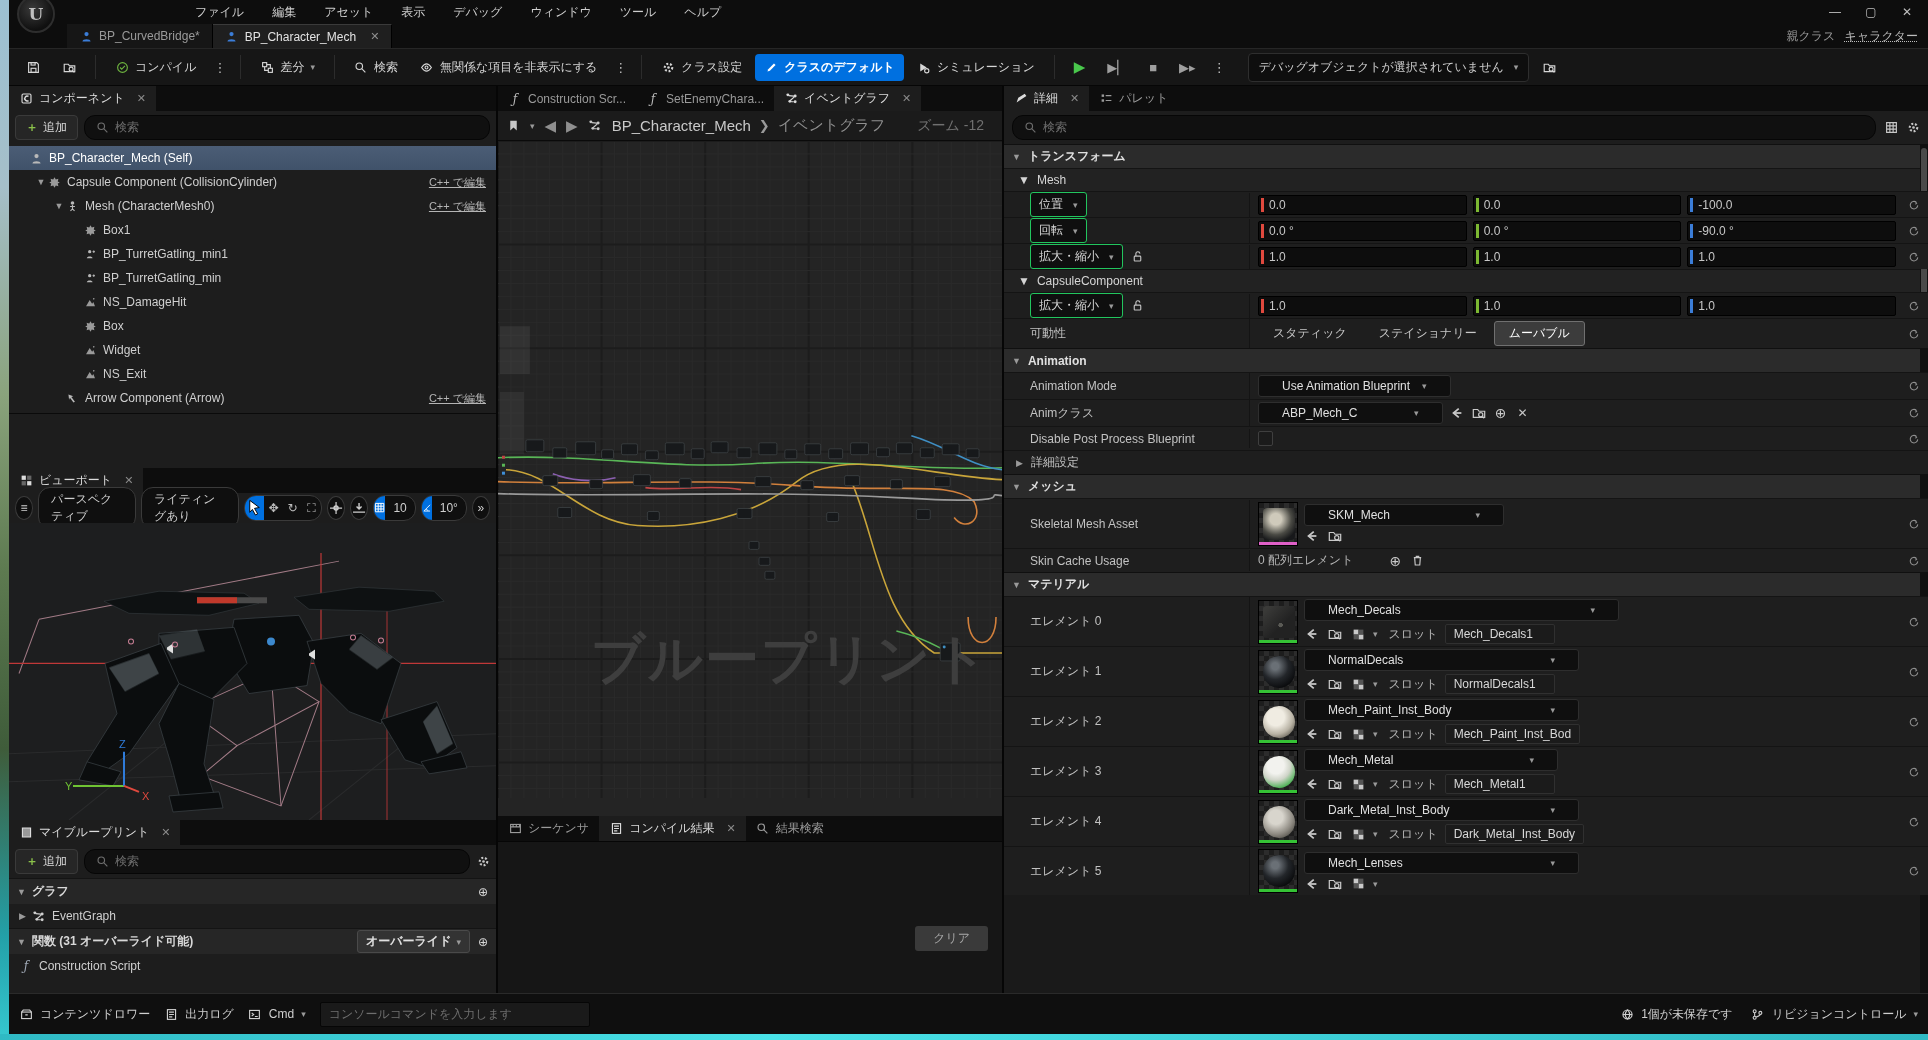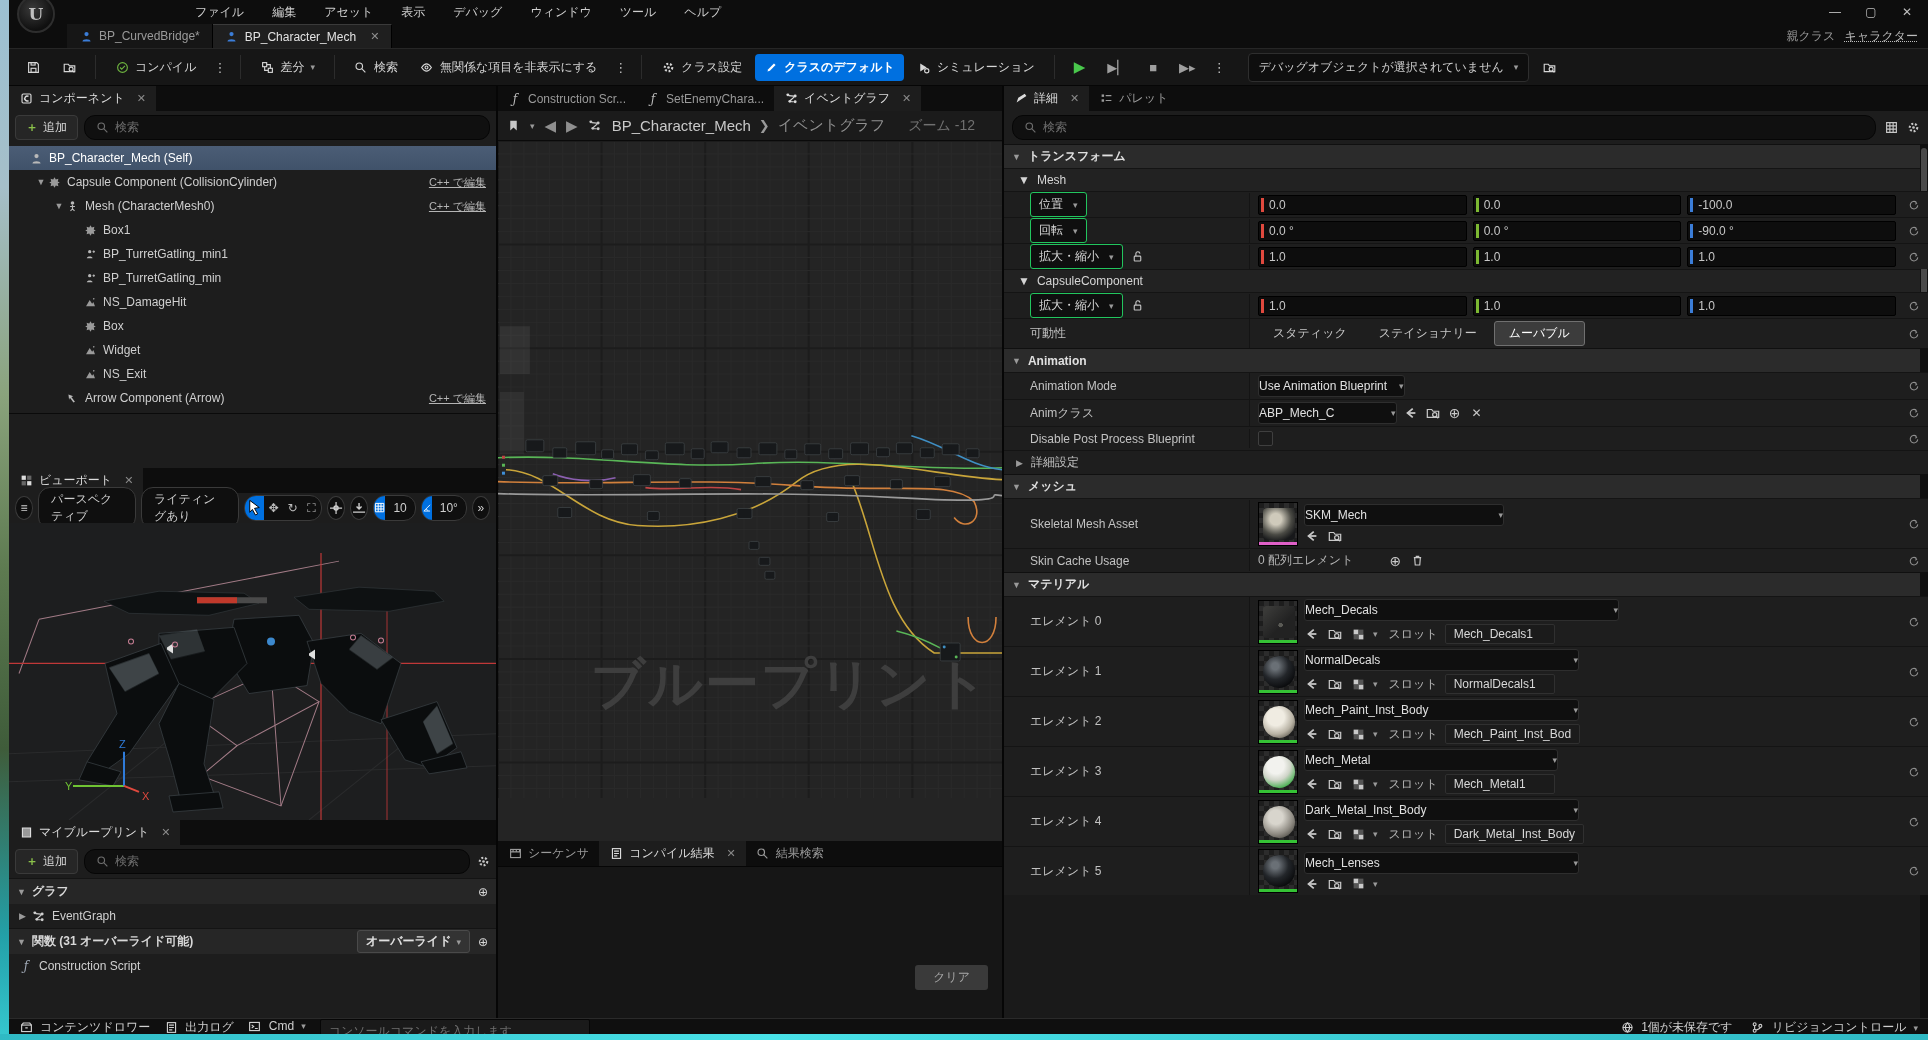--- a/index.html
+++ b/index.html
@@ -81,58 +81,58 @@
   .mb-right { position:absolute; right:8px; display:flex; align-items:center; gap:8px; font-weight:normal; }
   .mb-item { display:flex; align-items:center; height:24px; padding-left:10px; color:#cfcfcf; gap:6px; }
   .ov-btn { background:#333; border:1px solid #4a4a4a; border-radius:3px; padding:2px 8px; color:#e0e0e0; font-weight:bold; display:flex; gap:5px; align-items:center; }
 
   
   .graph-tabbar { height:25px; background:#0d0d0d; display:flex; align-items:flex-end; }
   .crumbbar { height:30px; background:#1b1b1b; border-bottom:1px solid #0a0a0a; display:flex; align-items:center; gap:10px; padding:0 8px; position:relative; }
   .crumbbar .navarrow { color:#8f8f8f; font-size:15px; }
   .crumb-title { color:#c9c9c9; font-size:15px; display:flex; align-items:center; gap:8px; }
   .crumb-title .sep { color:#9a9a9a; font-size:13px; }
-  .zoom-label { position:absolute; right:27px; color:#707070; font-size:14px; }
+  .zoom-label { position:absolute; right:18px; color:#707070; font-size:14px; }
   .gcanvas { flex:1; position:relative; overflow:hidden; background:#242424; }
   .gcanvas svg { position:absolute; inset:0; }
   .watermark { position:absolute; right:12px; bottom:120px; font-size:54px; font-weight:bold; color:#3e3e3e; letter-spacing:2px; pointer-events:none; }
   .gbottom-tabs { height:25px; background:#0d0d0d; display:flex; align-items:flex-end; flex:none; }
   .results { height:152px; background:#161616; position:relative; flex:none; border-top:1px solid #060606; }
-  .clear-btn { position:absolute; right:14px; bottom:28px; background:#3a3a3a; border-radius:3px; padding:4px 18px; color:#a8a8a8; }
+  .clear-btn { position:absolute; right:14px; bottom:42px; background:#3a3a3a; border-radius:3px; padding:4px 18px; color:#a8a8a8; }
 
   
   .dsearch-row { display:flex; align-items:center; gap:8px; padding:4px 8px; background:#1d1d1d; }
   .dbody { flex:1; overflow:hidden; background:#1a1a1a; position:relative; }
   .cat { display:flex; align-items:center; height:24px; background:#2b2b2b; border-top:1px solid #101010; padding:0 8px; color:#e0e0e0; font-weight:bold; gap:7px; }
   .cat .exp { font-size:9px; color:#9a9a9a; }
   .subcat { display:flex; align-items:center; height:23px; background:#222; border-top:1px solid #141414; padding:0 8px 0 14px; color:#d5d5d5; gap:7px; }
   .prow { display:flex; align-items:center; min-height:24px; border-top:1px solid #141414; background:#1e1e1e; position:relative; }
   .plabel { width:245px; flex:none; padding-left:26px; color:#c2c2c2; display:flex; align-items:center; gap:8px; }
   .pvalue { flex:1; display:flex; align-items:center; gap:6px; padding:2px 4px 2px 8px; border-left:1px solid #141414; }
   .reset-col { width:28px; flex:none; display:flex; justify-content:center; color:#8f8f8f; }
   .axis-dd { background:#0f0f0f; border:1px solid #22c55e; border-radius:3px; padding:3px 8px; display:flex; gap:10px; align-items:center; color:#d8d8d8; }
   .vec-field { flex:1; display:flex; align-items:center; background:#0d0d0d; border:1px solid #000; border-radius:2px; height:20px; overflow:hidden; }
   .vec-field .bar { width:3px; height:14px; margin:0 5px 0 2px; flex:none; }
   .seg-wrap { display:flex; gap:2px; }
   .seg { padding:3px 14px; color:#c8c8c8; background:transparent; border:1px solid transparent; border-radius:3px; }
   .seg.on { background:#3c3c3c; border-color:#707070; color:#fff; }
-  .dd-box { background:#0f0f0f; border:1px solid #2e2e2e; border-radius:3px; padding:3px 0; display:flex; align-items:center; gap:12px; color:#e0e0e0; }
+  .dd-box { background:#0f0f0f; border:1px solid #2e2e2e; border-radius:3px; padding:3px 23px; display:flex; align-items:center; gap:12px; color:#e0e0e0; }
   .mini-ic { color:#c9c9c9; display:inline-flex; width:16px; justify-content:center; }
   .checkbox { width:15px; height:15px; background:#1b1b1b; border:1px solid #3f3f3f; border-radius:2px; }
   .thumb { width:40px; height:44px; flex:none; border:1px solid #000; position:relative; background:repeating-conic-gradient(#2c2c2c 0 25%, #1d1d1d 0 50%) 0 0/10px 10px; }
   .thumb .ub { position:absolute; left:0; right:0; bottom:0; height:3px; }
   .thumb .sphere { position:absolute; left:4px; top:5px; width:32px; height:32px; border-radius:50%; }
   .mat-right { flex:1; display:flex; flex-direction:column; gap:3px; }
   .mat-icons { display:flex; align-items:center; gap:7px; color:#c9c9c9; }
   .slot-input { background:#1b1b1b; border:1px solid #303030; border-radius:2px; padding:2px 8px; color:#d8d8d8; min-width:110px; }
   .vscroll { position:absolute; right:0; top:0; bottom:0; width:8px; background:#101010; }
   .vscroll .thumbbar { position:absolute; left:1px; width:6px; top:4px; height:150px; background:#4a4a4a; border-radius:3px; }
 
   
-  .statusbar { height:16px; background:#0f0f0f; border-top:1px solid #2a2a2a; display:flex; align-items:flex-start; padding:0 10px; gap:14px; flex:none; }
+  .statusbar { height:41px; background:#0f0f0f; border-top:1px solid #2a2a2a; display:flex; align-items:center; padding:0 10px; gap:14px; flex:none; }
   .sb-item { display:flex; align-items:center; gap:7px; color:#cfcfcf; }
   .console-input { width:270px; background:#1a1a1a; border:1px solid #060606; border-radius:2px; padding:3px 8px; color:#6f6f6f; }
   .sb-right { margin-left:auto; display:flex; align-items:center; gap:18px; }
 </style>
 </head>
 <body>
 
 <div class="desktop-strip"></div>
 <div class="bottom-strip"></div>
 

